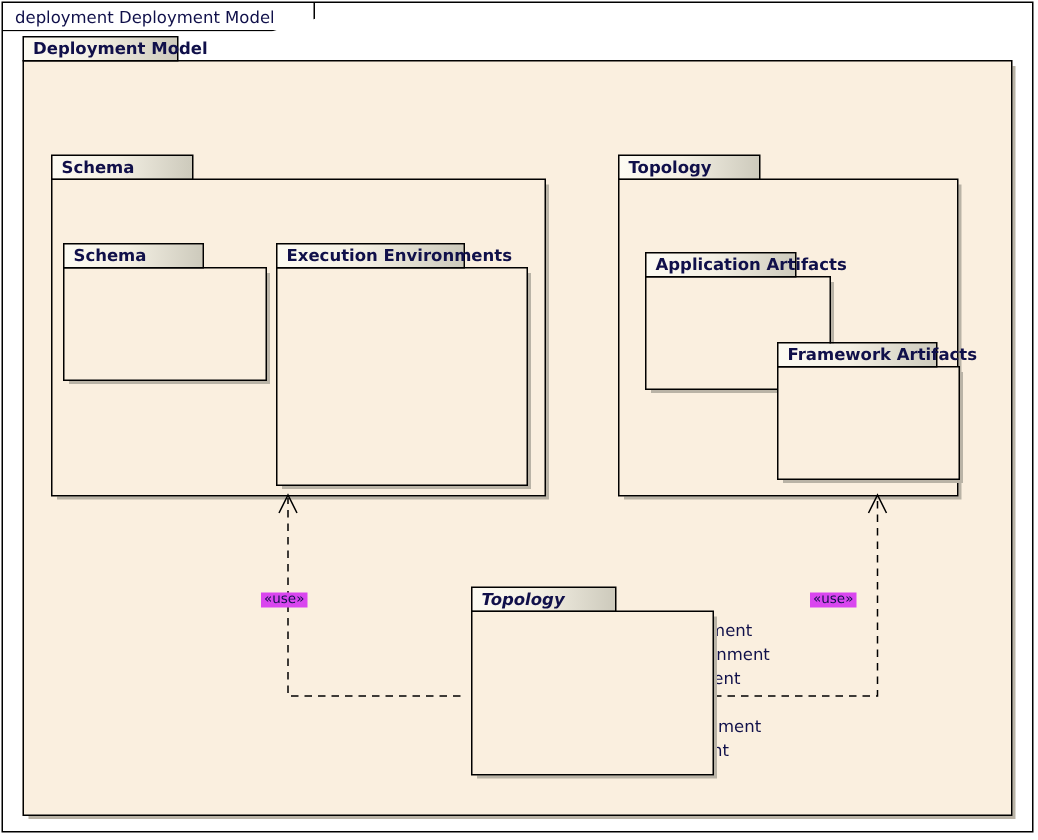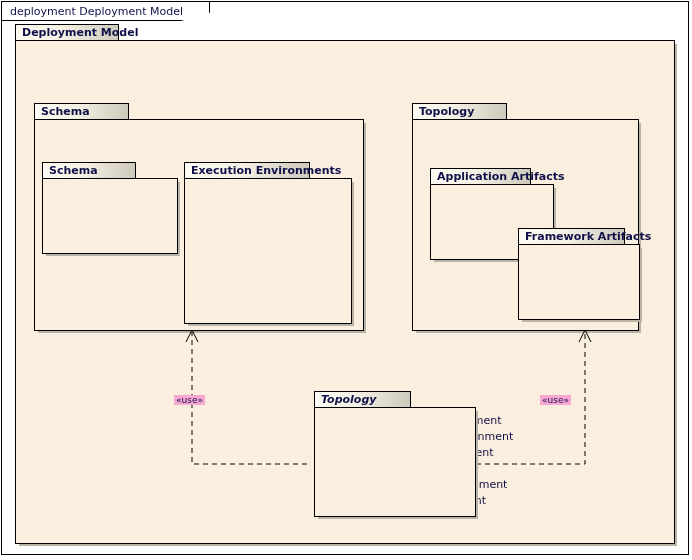--- a/index.html
+++ b/index.html
@@ -120,21 +120,21 @@
     width:6px;height:1px;
     background:#2a5090;
     box-shadow:0 3px 0 #2a5090, 0 6px 0 #2a5090;
   }
 
   
   .edge-svg{position:absolute;left:0;top:0;width:686px;height:554px;overflow:visible;z-index:5;pointer-events:none;}
   .edge-label{
     position:absolute;
     font-size:9px;color:#10104a;
-    background:#f9a8d4;
+    background:#d946ef;
     padding:0 2px;
     z-index:6;
     white-space:nowrap;
   }
 </style>
 </head>
 <body>
 
 <div id="diagram-frame">
 

